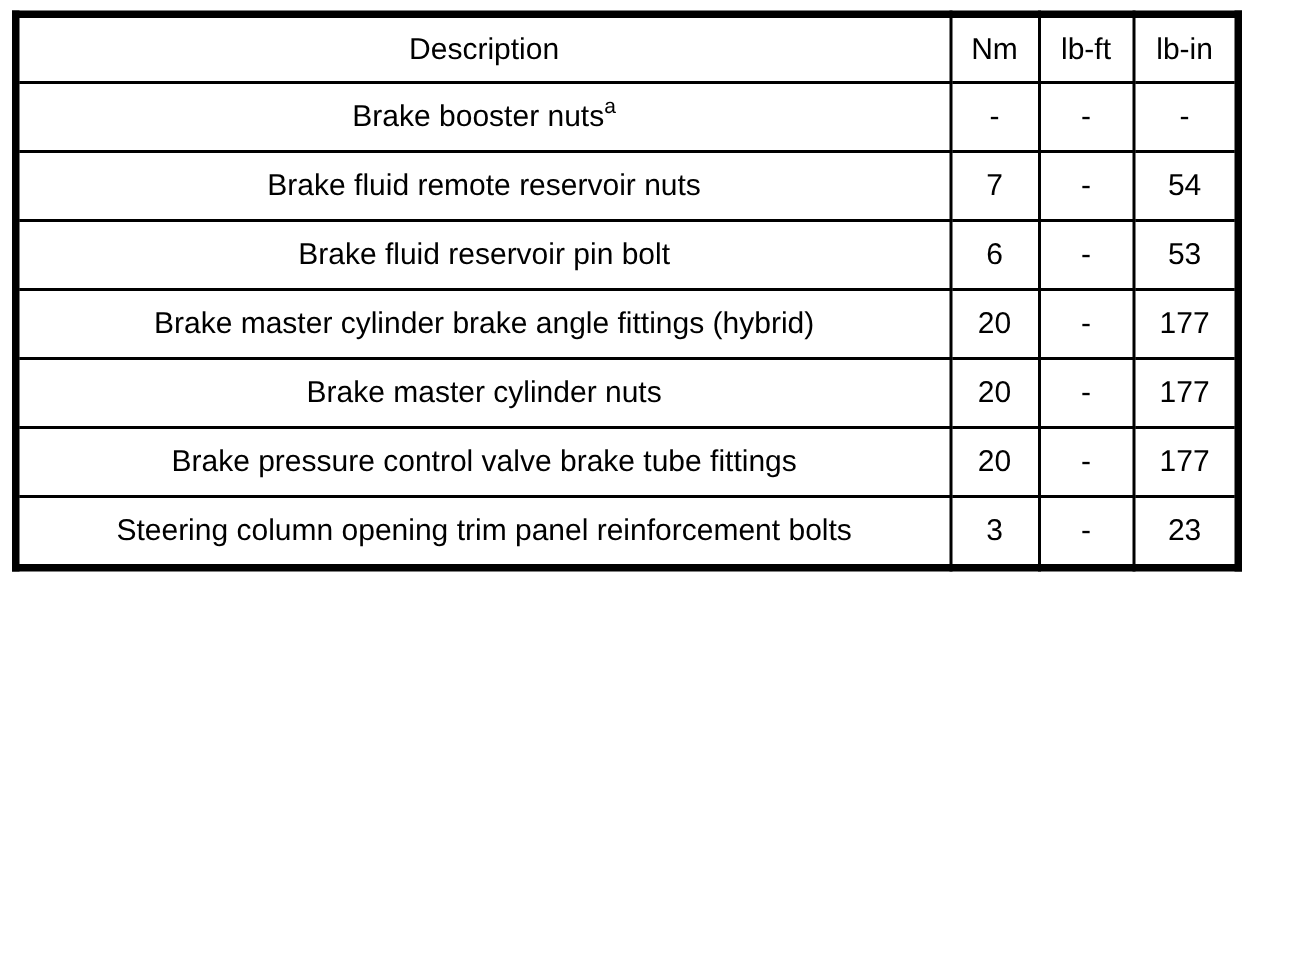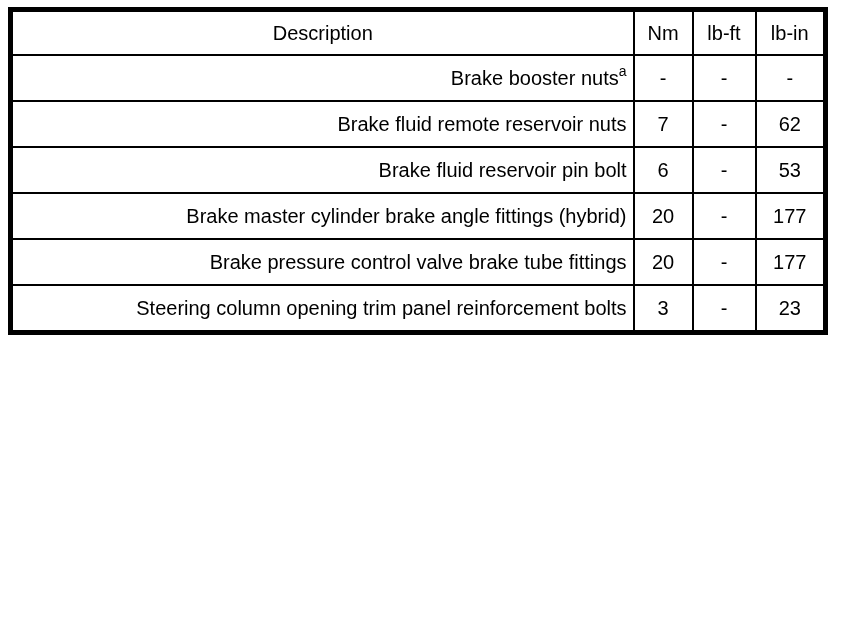--- a/index.html
+++ b/index.html
@@ -43,21 +43,21 @@
   table.spec-table th {
     height: 42px;
     font-weight: normal;
     text-align: center;
   }
   table.spec-table td {
     height: 44px;
     vertical-align: middle;
   }
   td.desc {
-    text-align: right;
+    text-align: center;
     padding-left: 9px;
   }
   td.num {
     text-align: center;
   }
   sup.footnote {
     font-size: 14px;
     line-height: 0;
     position: relative;
     top: -1px;
@@ -86,30 +86,36 @@
       <tr>
         <td class="desc"><span>Brake booster nuts</span><sup class="footnote">a</sup></td>
         <td class="num">-</td>
         <td class="num">-</td>
         <td class="num">-</td>
       </tr>
       <tr>
         <td class="desc"><span>Brake fluid remote reservoir nuts</span><sup class="footnote"></sup></td>
         <td class="num">7</td>
         <td class="num">-</td>
-        <td class="num">62</td>
+        <td class="num">54</td>
       </tr>
       <tr>
         <td class="desc"><span>Brake fluid reservoir pin bolt</span><sup class="footnote"></sup></td>
         <td class="num">6</td>
         <td class="num">-</td>
         <td class="num">53</td>
       </tr>
       <tr>
         <td class="desc"><span>Brake master cylinder brake angle fittings (hybrid)</span><sup class="footnote"></sup></td>
+        <td class="num">20</td>
+        <td class="num">-</td>
+        <td class="num">177</td>
+      </tr>
+      <tr>
+        <td class="desc"><span>Brake master cylinder nuts</span><sup class="footnote"></sup></td>
         <td class="num">20</td>
         <td class="num">-</td>
         <td class="num">177</td>
       </tr>
       <tr>
         <td class="desc"><span>Brake pressure control valve brake tube fittings</span><sup class="footnote"></sup></td>
         <td class="num">20</td>
         <td class="num">-</td>
         <td class="num">177</td>
       </tr>

